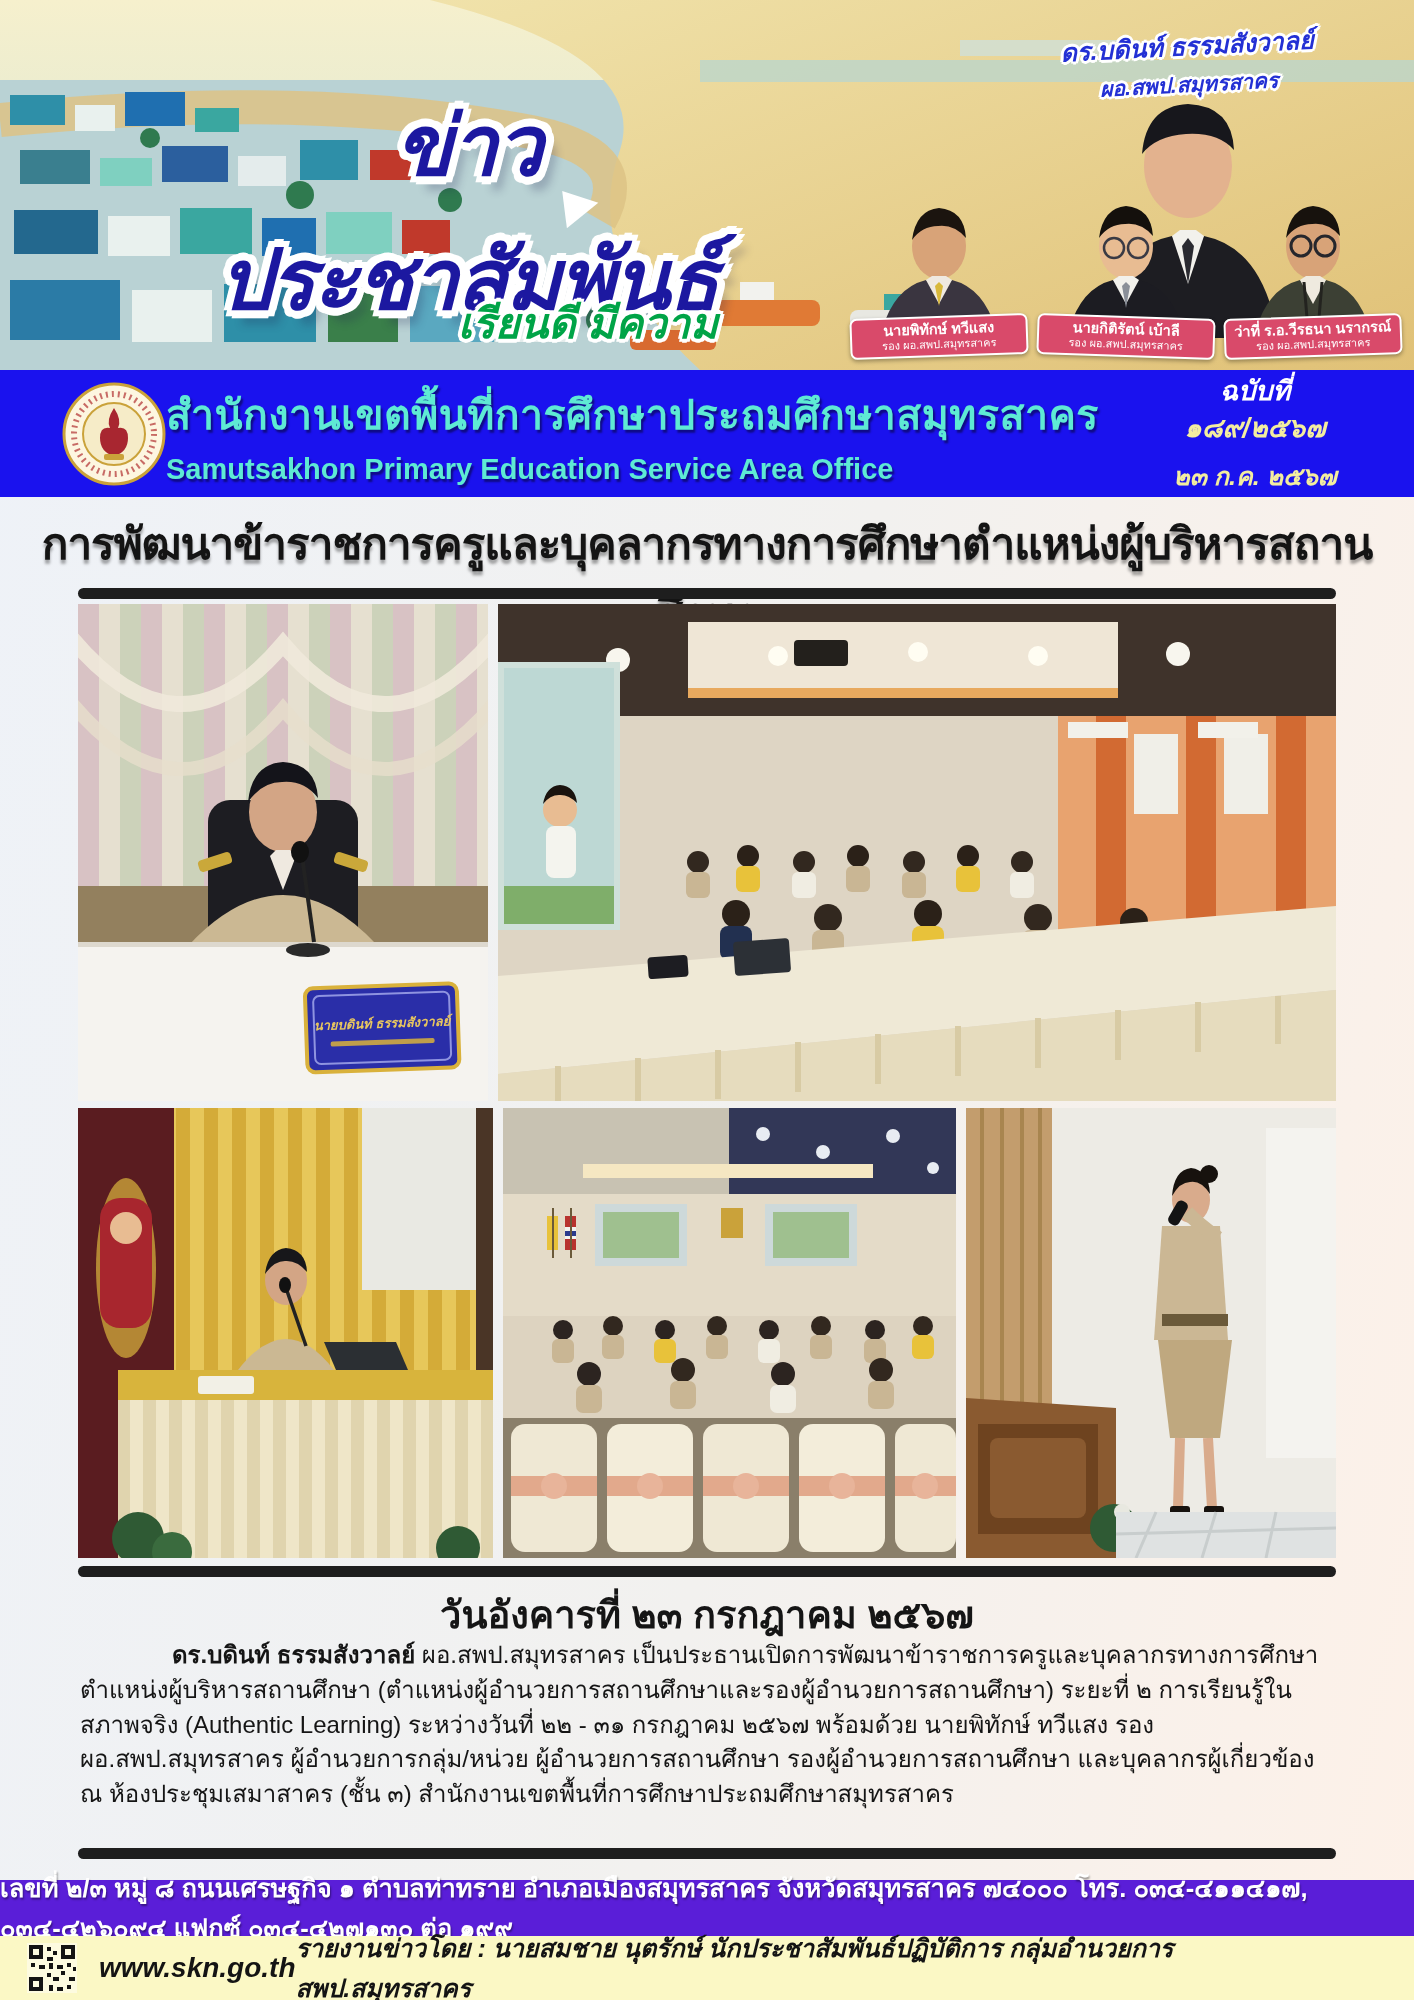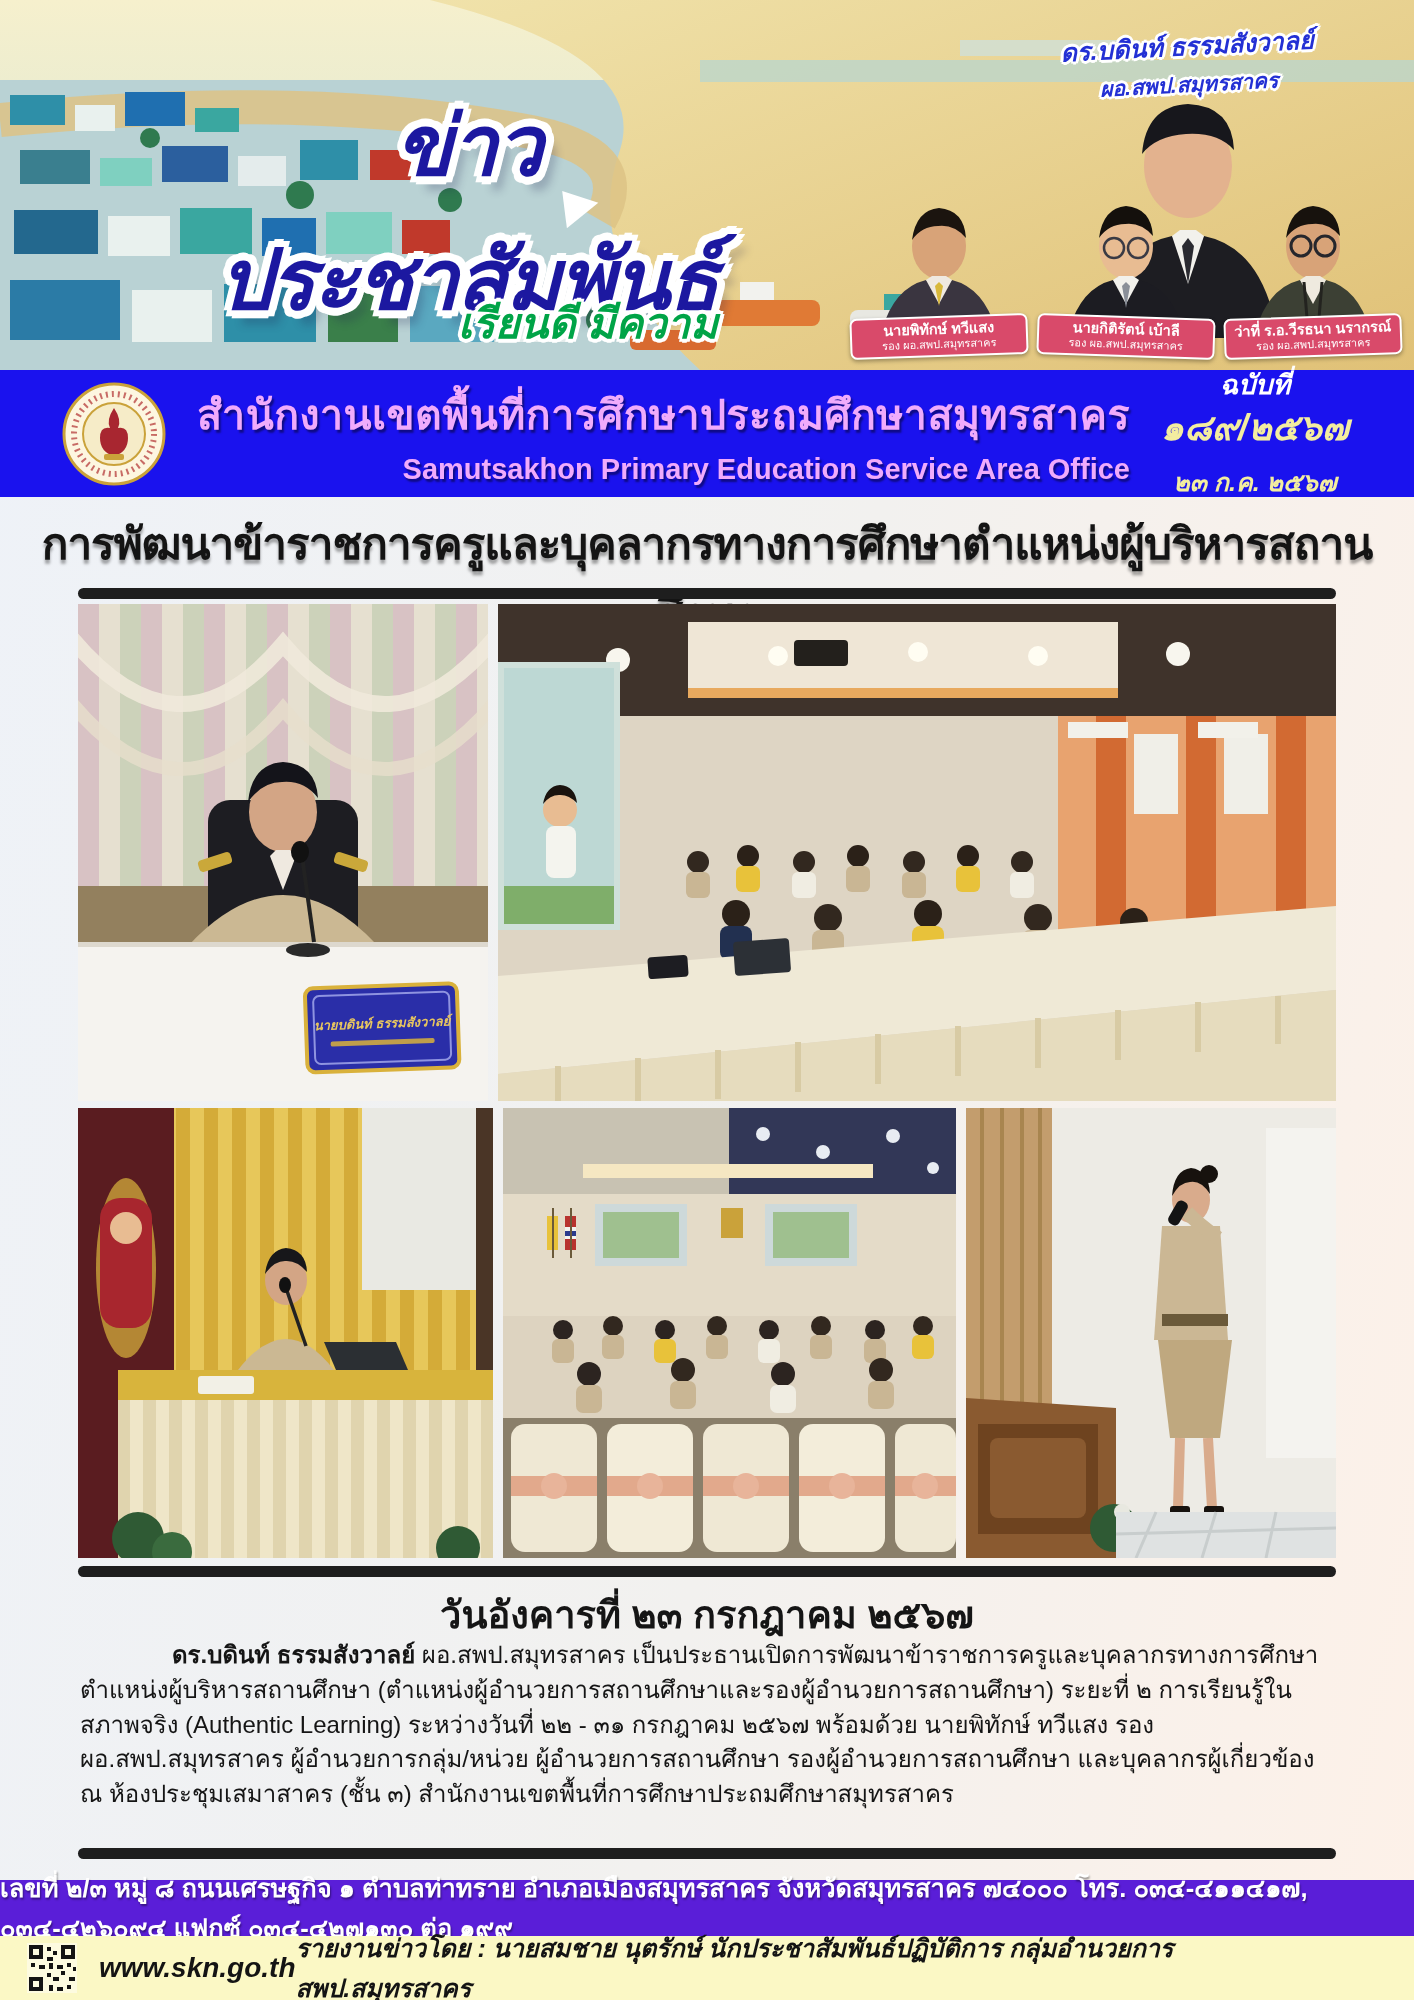--- a/index.html
+++ b/index.html
@@ -43,26 +43,26 @@
   }
   .deputy:nth-child(2) .name-tag{transform:rotate(2deg);}
   .name-tag .nm{font-size:14.5px;font-weight:bold;line-height:1.15;}
   .name-tag .ti{font-size:11px;line-height:1.2;}
   
   .org-bar{
     position:absolute;left:0;top:370px;width:1414px;height:127px;background:#1a12ee;
     display:flex;align-items:center;padding:0 34px;box-sizing:border-box;
   }
   .org-logo{width:104px;height:104px;flex:0 0 auto;margin-left:28px;}
-  .org-center{flex:1;text-align:right;color:#f0abfc;}
+  .org-center{flex:1;text-align:left;color:#5eead4;}
   .org-th{font-size:41px;font-weight:bold;letter-spacing:.5px;text-shadow:2px 3px 2px rgba(0,0,0,.45);}
   .org-en{font-size:29px;font-weight:bold;margin-top:6px;text-shadow:2px 3px 2px rgba(0,0,0,.45);}
   .org-issue{flex:0 0 250px;text-align:center;line-height:1.35;font-style:italic;}
   .org-issue .lbl{color:#ffffff;font-size:27px;font-weight:bold;}
-  .org-issue .no{color:#f3eda0;font-size:36px;font-weight:bold;}
+  .org-issue .no{color:#f3eda0;font-size:27px;font-weight:bold;}
   .org-issue .dt{color:#f3eda0;font-size:25px;font-weight:bold;margin-top:14px;}
   
   .article-title{
     position:absolute;left:0;top:508px;width:1414px;text-align:center;
     font-size:44px;font-weight:bold;color:#141414;letter-spacing:-1px;
     text-shadow:0 4px 3px rgba(0,0,0,.35);
   }
   .rule{position:absolute;left:78px;width:1258px;height:11px;background:#1e1e1e;border-radius:6px;}
   .rule-1{top:588px;} .rule-2{top:1566px;} .rule-3{top:1848px;}
   .photo-row{position:absolute;left:78px;width:1258px;display:flex;gap:10px;}

